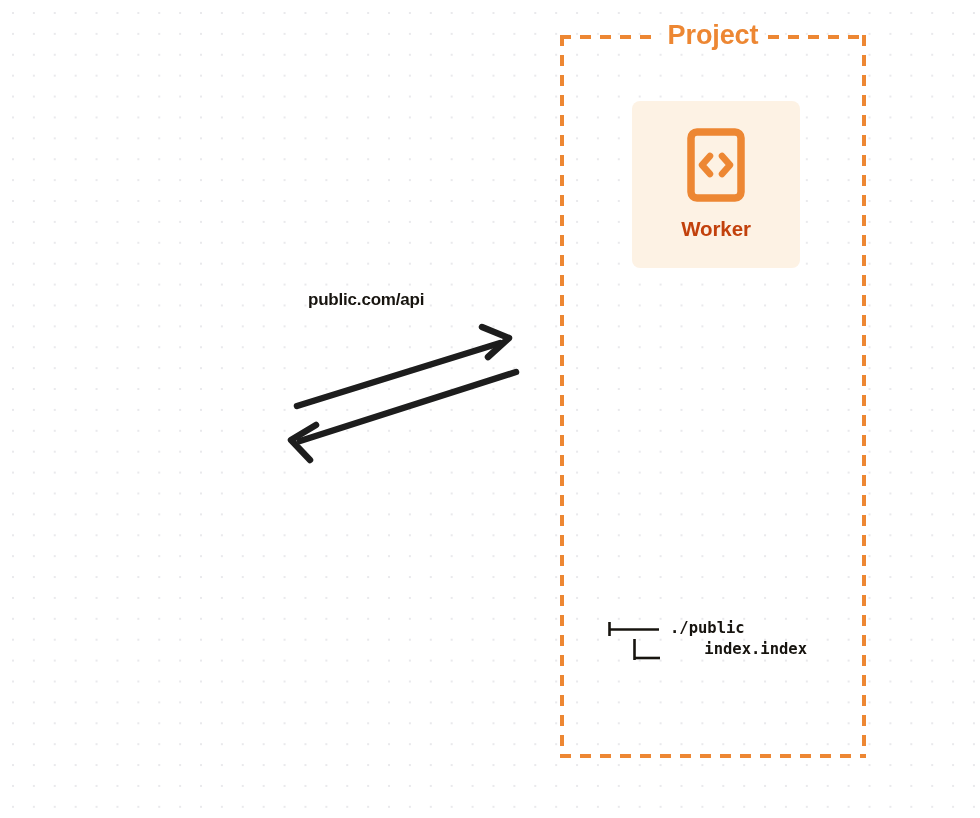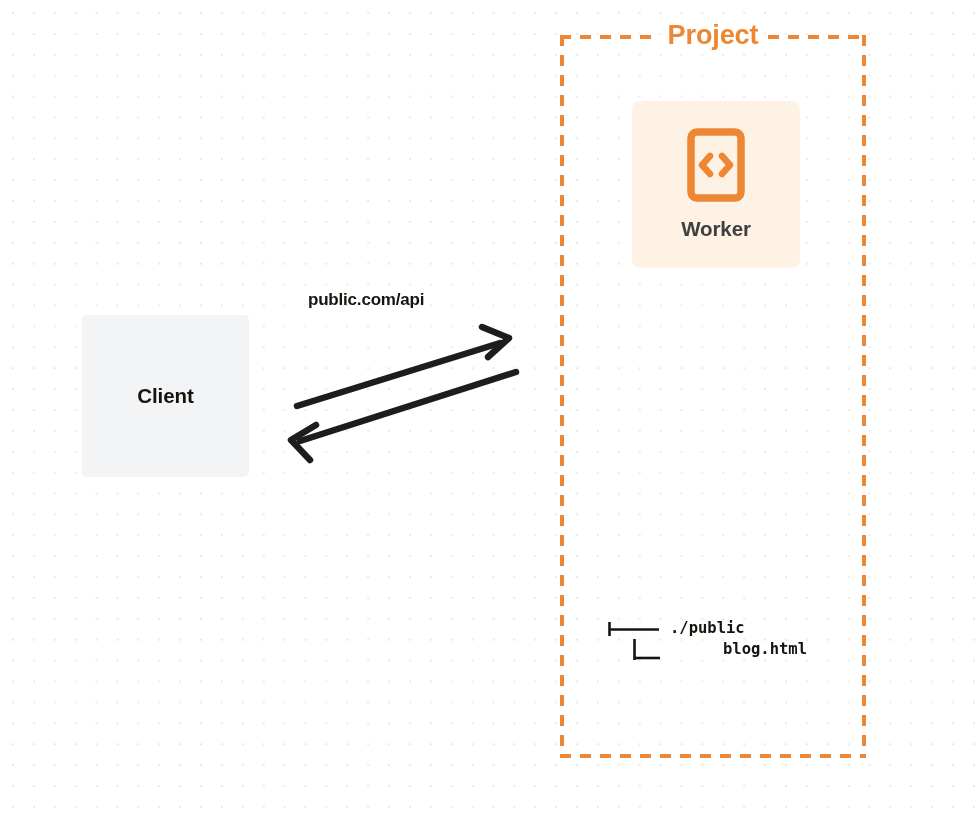--- a/index.html
+++ b/index.html
@@ -109,21 +109,21 @@
     width: 168px;
     height: 167px;
   }
   .service-card .card-icon {
     display: block;
     margin-bottom: 11px;
   }
   .service-card .card-label {
     font-size: 20.5px;
     font-weight: 700;
-    color: #404040;
+    color: #c2410c;
     letter-spacing: -0.1px;
   }
 
   
   #arrows {
     position: absolute;
     left: 0;
     top: 0;
     width: 980px;
     height: 818px;
@@ -173,23 +173,20 @@
     top: 0;
     width: 60px;
     height: 21px;
   }
 </style>
 </head>
 <body>
 
 <div id="canvas">
 
-  <div id="client-box">
-    <span class="box-label">Client</span>
-  </div>
 
   <svg id="arrows" viewBox="0 0 980 818" width="980" height="818">
 
     <g>
       <line x1="297" y1="406" x2="500" y2="343" stroke="#1d1d1d" stroke-width="6.5" stroke-linecap="round"></line>
       <path d="M 482 327 L 509 338 L 488 357" fill="none" stroke="#1d1d1d" stroke-width="6.5" stroke-linecap="round" stroke-linejoin="round"></path>
     </g>
 
     <g>
       <line x1="516" y1="372" x2="300" y2="441" stroke="#1d1d1d" stroke-width="6.5" stroke-linecap="round"></line>
@@ -228,19 +225,19 @@
         <line x1="2.5" y1="11.5" x2="52" y2="11.5" stroke="#17140f" stroke-width="2.6"></line>
       </svg>
       <span class="tree-name">./public</span>
     </div>
 
     <div class="tree-row">
       <svg class="tree-glyph" viewBox="0 0 60 21">
         <line x1="27.5" y1="0" x2="27.5" y2="21" stroke="#17140f" stroke-width="2.6"></line>
         <line x1="28" y1="19" x2="53" y2="19" stroke="#17140f" stroke-width="2.6"></line>
       </svg>
-      <span class="tree-name">blog.html</span>
+      <span class="tree-name">index.index</span>
     </div>
 
 
   </div>
 
 </div>
 
 </body></html>

